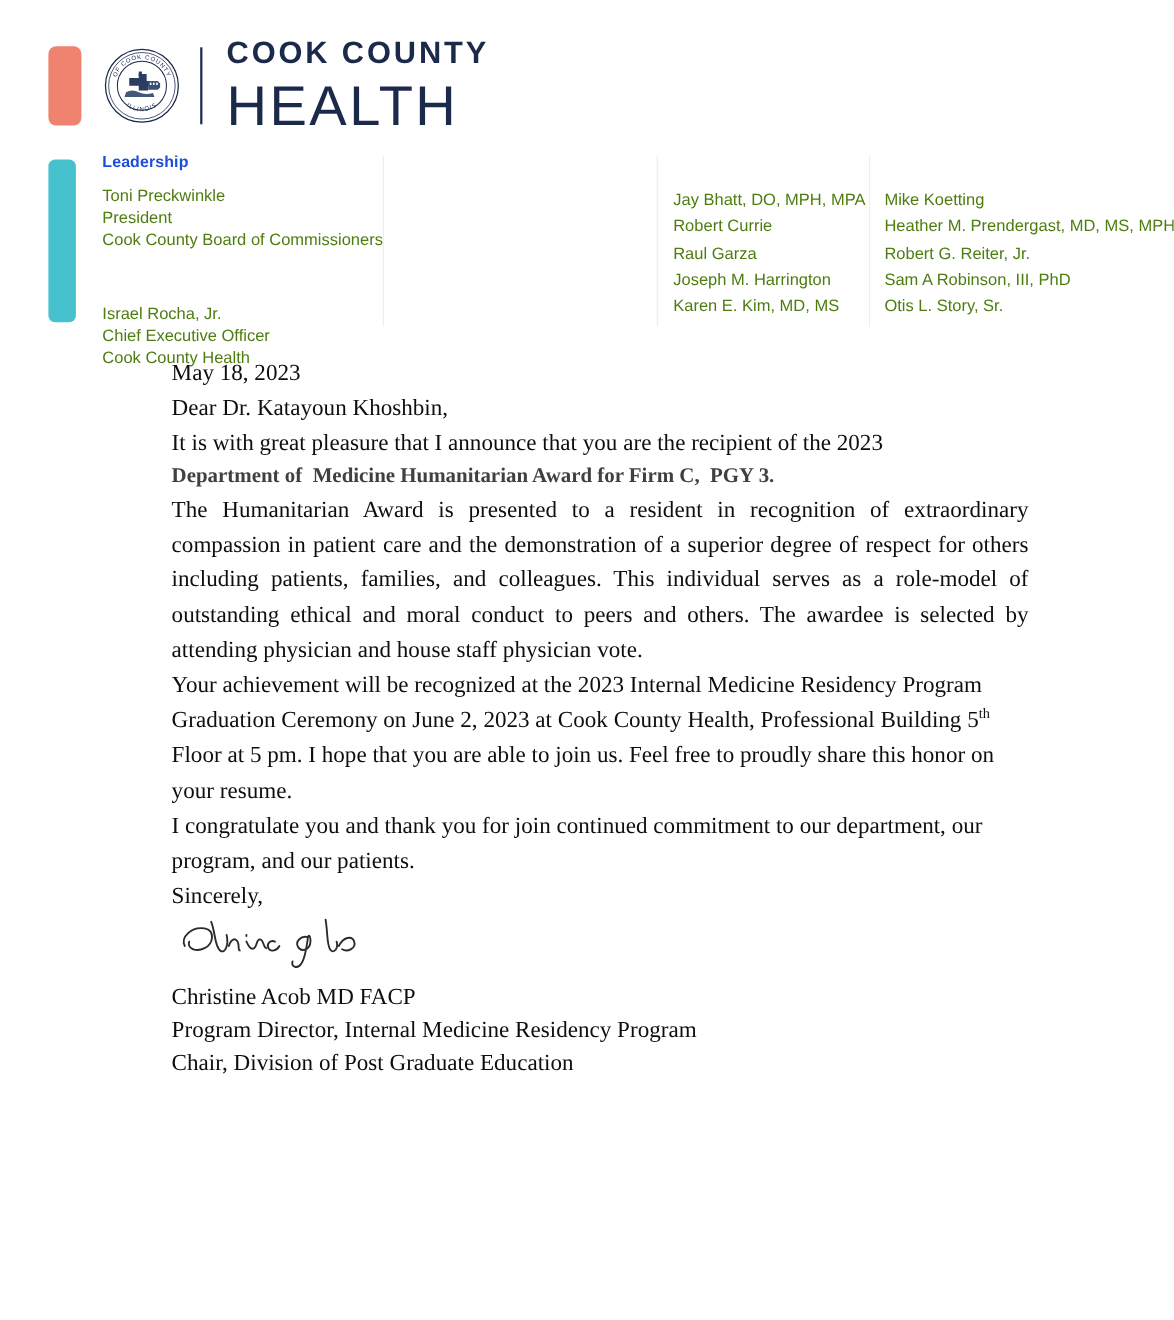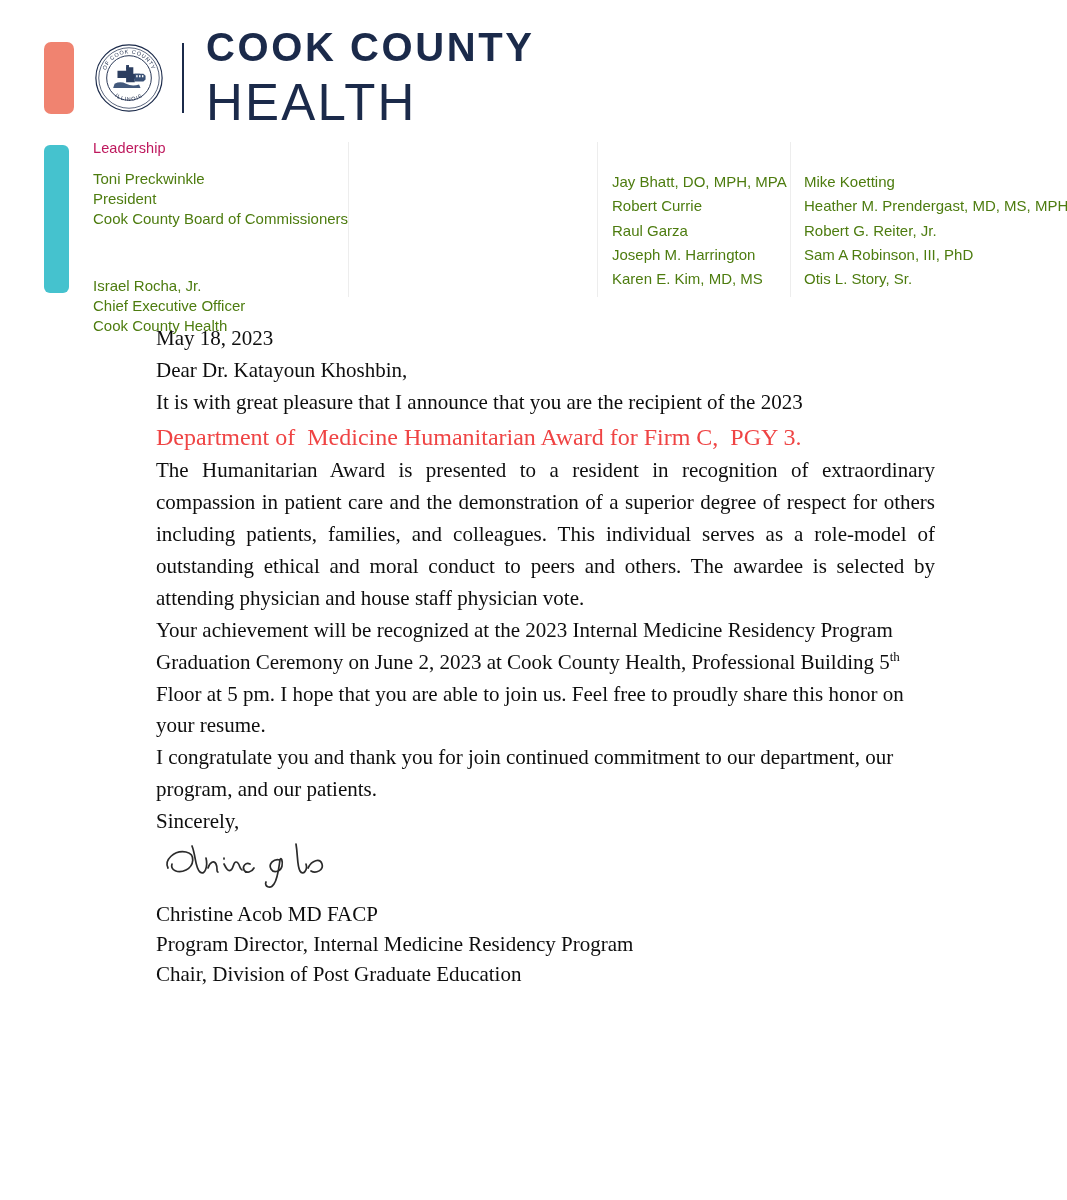--- a/index.html
+++ b/index.html
@@ -48,21 +48,21 @@
     margin-left: 17px;
     flex: 0 0 auto;
   }
   .wordmark {
     margin-left: 22px;
     line-height: 0.94;
     color: #1B2A4A;
     font-family: "Liberation Sans", sans-serif;
   }
   .wordmark .wm-top {
-    font-size: 40px;
+    font-size: 28px;
     font-weight: bold;
     letter-spacing: 2.6px;
     display: block;
   }
   .wordmark .wm-bottom {
     font-size: 51px;
     font-weight: normal;
     letter-spacing: 2.2px;
     display: block;
     margin-top: 12px;
@@ -98,23 +98,23 @@
   .mast-col {
     position: absolute;
     top: 0;
   }
   .col-leadership { left: 93px;  width: 250px; }
   .col-board      { left: 361px; width: 232px; }
   .col-names1     { left: 612px; width: 180px; }
   .col-names2     { left: 804px; width: 240px; }
 
   .mast-title {
-    color: #be185d;
+    color: #1d4ed8;
     font-size: 14.5px;
-    font-weight: normal;
+    font-weight: bold;
     margin: 0 0 13px 0;
     letter-spacing: 0.1px;
   }
   .mast-line {
     font-size: 15px;
     line-height: 1.32;
     color: #4d7c0f;
     white-space: nowrap;
   }
   .mast-group { margin-bottom: 13px; }
@@ -130,23 +130,23 @@
     line-height: 1.52;
     color: #0E0E0E;
   }
   .letter p { margin: 0; }
   .blk { margin-bottom: 25px; }
   .date { margin-bottom: 22px; }
   .greeting { margin-bottom: 21px; }
   .intro { margin-bottom: 21px; }
 
   .award-line {
-    color: #ef4444;
-    font-weight: normal;
-    font-size: 24px;
+    color: #404040;
+    font-weight: bold;
+    font-size: 19px;
     margin-bottom: 24px;
     white-space: pre;
   }
   .justified {
     text-align: justify;
     text-align-last: left;
   }
   sup {
     font-size: 0.62em;
     vertical-align: super;

